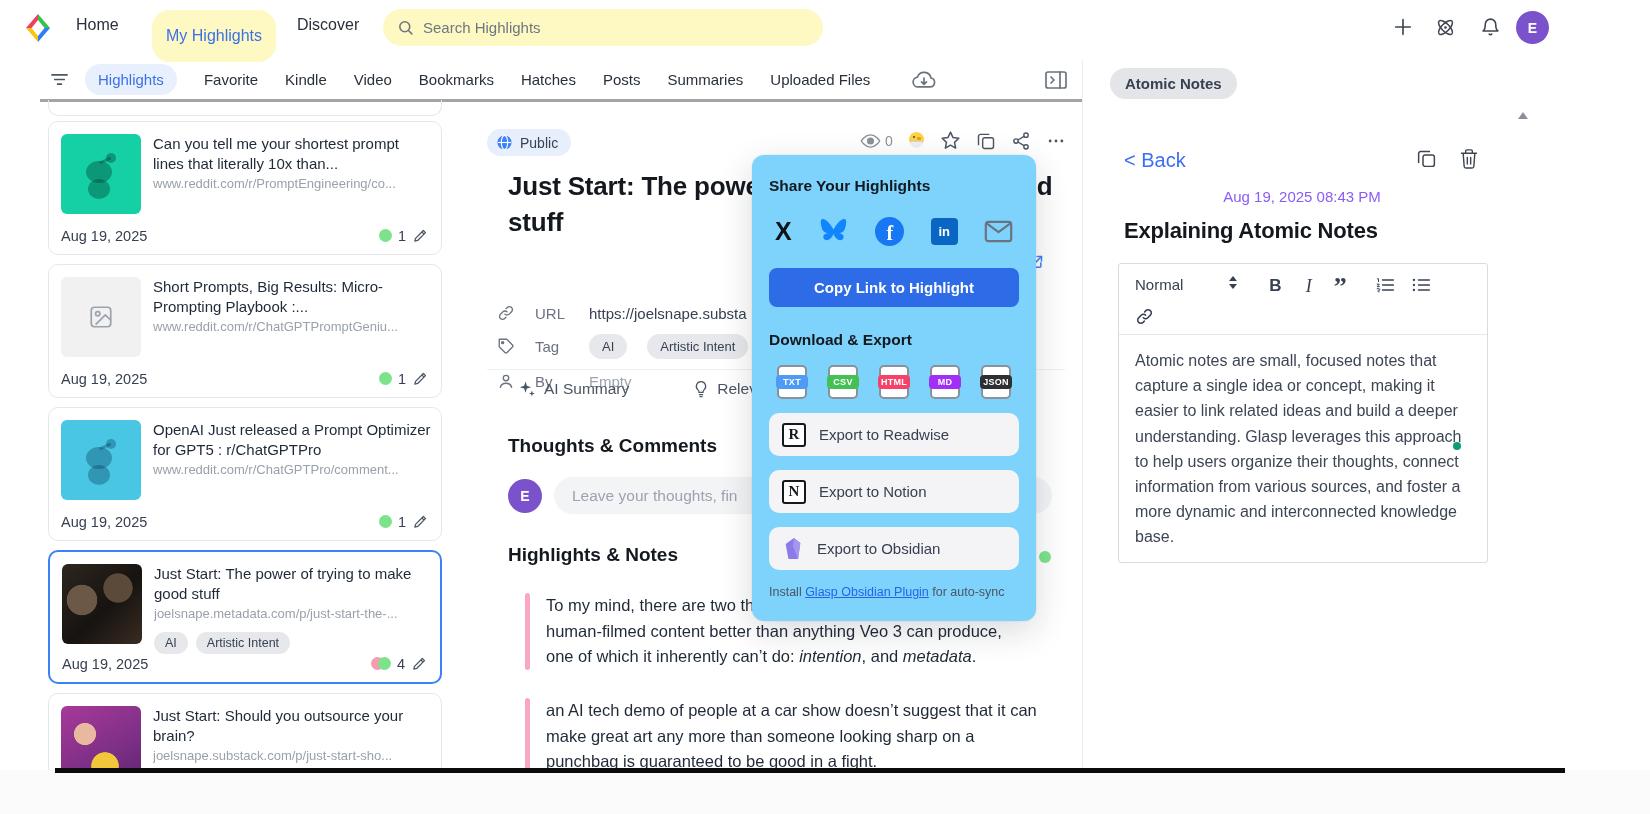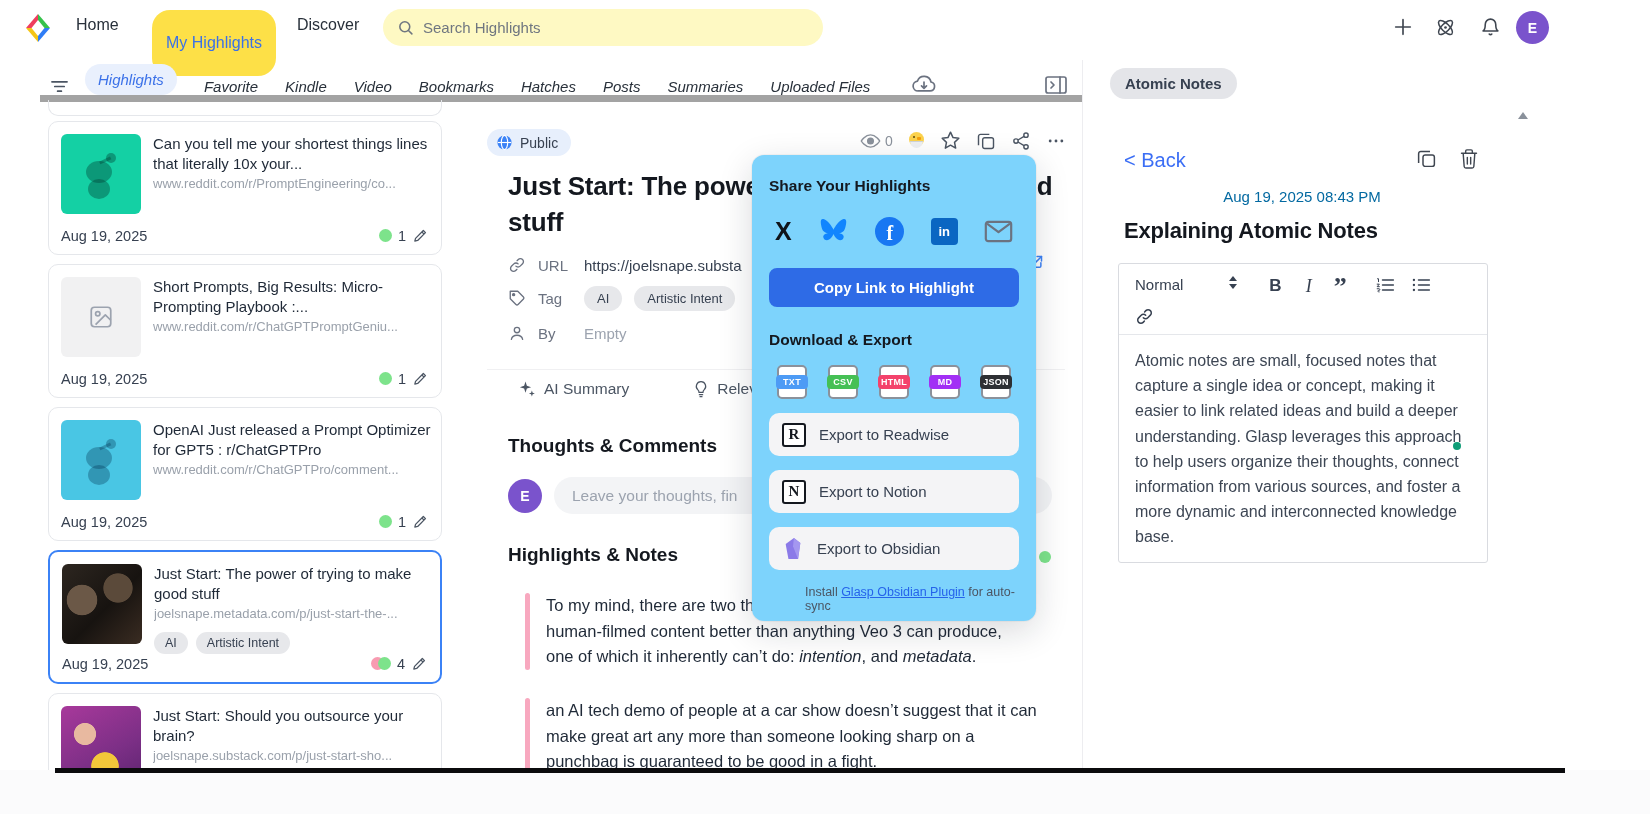--- a/index.html
+++ b/index.html
@@ -5,30 +5,30 @@
   * { margin:0; padding:0; box-sizing:border-box; }
   html,body { width:1650px; height:814px; background:#fbfbfc; font-family:"Liberation Sans",sans-serif; overflow:hidden; }
   .app { position:absolute; left:0; top:0; width:1650px; height:770px; background:#ffffff; overflow:hidden; }
   .bottom-edge { position:absolute; left:55px; top:768px; width:1510px; height:5px; background:#0b0b0d; }
 
   
   .header { position:absolute; left:0; top:0; width:1650px; height:56px; background:#fff; }
   .logo { position:absolute; left:22px; top:12px; width:32px; height:32px; }
   .nav-item { position:absolute; top:16px; font-size:16px; color:#28303a; font-weight:500; cursor:pointer; }
   .nav-home { left:76px; }
-  .nav-my { left:152px; top:10px; background:#fde047; color:#3b71e8; padding:24px 14px; border-radius:18px; }
+  .nav-my { left:152px; top:10px; background:#fef9c3; color:#3b71e8; padding:17px 14px; border-radius:18px; }
   .nav-discover { left:297px; }
   .search { position:absolute; left:383px; top:9px; width:440px; height:37px; background:#fef9c3; border-radius:19px; display:flex; align-items:center; padding:0 14px; gap:9px; color:#6b7280; }
   .search input { border:0; outline:0; background:transparent; font-size:15px; color:#374151; font-family:inherit; width:100%; }
   .search input::placeholder { color:#6f7680; }
   .hicon { position:absolute; top:16px; color:#3f4650; }
   .avatar { position:absolute; left:1516px; top:11px; width:33px; height:33px; border-radius:50%; background:#7a53cc; color:#fff; display:flex; align-items:center; justify-content:center; font-size:14px; font-weight:600; }
 
   
-  .toolbar { position:absolute; left:40px; top:60px; width:1042px; height:42px; display:flex; align-items:flex-end; border-bottom:7px solid #a3a3a3;font-style:italic; }
+  .toolbar { position:absolute; left:40px; top:60px; width:1042px; height:42px; display:flex; align-items:center; border-bottom:3px solid #a3a3a3; }
   .filter-ic { margin:0 16px 0 10px; color:#4b5563; }
   .tab { font-size:15px; color:#28303a; margin-right:27px; cursor:pointer; white-space:nowrap; }
   .tab.active { background:#e9f0fd; color:#3b71e8; padding:7px 13px; border-radius:17px; }
   .cloud-ic { margin-left:14px; color:#6b7280; }
   .panel-ic { margin-left:auto; margin-right:14px; color:#6b7280; }
   .an-pill { position:absolute; left:1110px; top:68px; background:#e4e5e9; color:#374151; font-size:15px; font-weight:600; padding:7px 15px; border-radius:17px; }
 
   
   .cards { position:absolute; left:48px; top:100px; width:394px; height:670px; overflow:hidden; }
   .card { position:absolute; left:0; width:394px; height:134px; border:1px solid #e5e7eb; border-radius:10px; background:#fff; padding:12px; cursor:pointer; }
@@ -54,21 +54,21 @@
   .divider-v { position:absolute; left:1082px; top:60px; width:1px; height:708px; background:#ededf0; }
   .pub-pill { position:absolute; left:487px; top:129px; height:27px; background:#e7effc; border-radius:14px; display:flex; align-items:center; gap:7px; padding:0 13px 0 9px; font-size:14px; color:#374151; }
   .art-actions { position:absolute; left:860px; top:130px; width:206px; display:flex; align-items:center; gap:15px; color:#4b5563; }
   .eye-wrap { display:flex; align-items:center; gap:4px; font-size:14px; color:#8a919b; }
   .chick { position:relative; width:17px; height:17px; }
   .chick .b { position:absolute; left:1px; top:0; width:15px; height:15px; border-radius:50%; background:#fcd24c; }
   .chick .s { position:absolute; left:2px; top:9px; width:13px; height:7px; border-radius:0 0 7px 7px; background:#eef0f3; border-top:1px solid #cfd4da; }
   .chick .e { position:absolute; left:5px; top:4px; width:2px; height:2px; border-radius:50%; background:#5b4a12; }
   .chick .k { position:absolute; left:9px; top:5px; width:4px; height:3px; background:#f59e0b; border-radius:1px; }
   .art-title { position:absolute; left:508px; top:168px; width:556px; font-size:26px; line-height:36px; font-weight:800; color:#14181f; letter-spacing:-.2px; }
-  .meta-row { position:absolute; left:508px; display:flex; align-items:center; gap:12px; height:26px; }
+  .meta-row { position:absolute; left:497px; display:flex; align-items:center; gap:20px; height:26px;margin-top:48px; }
   .meta-ic { color:#6b7280; }
   .meta-lab { font-size:15px; color:#6b7280; width:34px; }
   .meta-val { font-size:15px; color:#374151; }
   .meta-val.dim { color:#9ca3af; }
   .tag-pill { background:#e7e8eb; color:#374151; font-size:13px; padding:5px 13px; border-radius:13px; }
   .ext-ic { position:absolute; left:1029px; top:254px; color:#3b82f6; z-index:5; }
   .divider-h2 { position:absolute; left:487px; top:369px; width:578px; height:1px; background:#f0f0f2; }
   .ai-row { position:absolute; left:518px; top:380px; display:flex; align-items:center; gap:64px; color:#4b5563; font-size:15.5px; }
   .ai-row .grp { display:flex; gap:8px; cursor:pointer; }
   .sec-h { position:absolute; left:508px; font-size:19px; font-weight:700; color:#14181f; }
@@ -90,27 +90,27 @@
   .pp-btn { margin-top:22px; width:250px; height:39px; background:#2e6be6; border-radius:8px; color:#fff; font-size:15px; font-weight:600; display:flex; align-items:center; justify-content:center; cursor:pointer; }
   .pp-sub { margin-top:24px; font-size:15.5px; font-weight:600; color:#14181f; }
   .pp-files { margin-top:16px; display:flex; justify-content:space-between; padding:0 2px; }
   .file-ic { position:relative; width:42px; height:34px; display:flex; align-items:center; justify-content:center; }
   .file-ic .sheet { position:absolute; left:6px; top:0; width:30px; height:34px; border:2.5px solid #8b919b; border-radius:5px; background:#fff; }
   .file-ic .band { position:relative; z-index:2; min-width:32px; padding:2px 3px; border-radius:4px; color:#fff; font-size:9px; font-weight:700; text-align:center; letter-spacing:.3px; }
   .b-txt{background:#4d9bf5;} .b-csv{background:#45c055;} .b-html{background:#f4426b;} .b-md{background:#a22ff5;} .b-json{background:#2d2f33;}
   .exp-btn { margin-top:14px; width:250px; height:43px; background:#f4f4f6; border-radius:10px; display:flex; align-items:center; gap:13px; padding:0 13px; cursor:pointer; }
   .exp-btn span.lab { font-size:15px; color:#374151; }
   .exp-sq { width:24px; height:24px; border:2px solid #14181f; border-radius:3px; background:#fff; display:flex; align-items:center; justify-content:center; font-family:"Liberation Serif",serif; font-weight:700; font-size:15px; color:#14181f; }
-  .pp-foot { margin-top:15px; font-size:12.5px; color:#4b5563;margin-left:36px; }
+  .pp-foot { margin-top:15px; font-size:12.5px; color:#4b5563; }
   .pp-foot a { color:#2563eb; text-decoration:underline; }
 
   
   .rp-back { position:absolute; left:1124px; top:149px; font-size:20px; color:#3b6ef5; cursor:pointer; }
   .rp-icons { position:absolute; left:1416px; top:148px; display:flex; gap:22px; color:#3f4650; }
-  .rp-date { position:absolute; left:1100px; top:188px; width:404px; text-align:center; font-size:15px; color:#0369a1; }
+  .rp-date { position:absolute; left:1100px; top:188px; width:404px; text-align:center; font-size:15px; color:#8b5cf6; }
   .rp-title { position:absolute; left:1124px; top:218px; font-size:22px; font-weight:800; color:#14181f; letter-spacing:-.2px; }
   .editor { position:absolute; left:1118px; top:263px; width:370px; height:300px; border:1px solid #d9dbe0; border-radius:3px; background:#fff; }
   .ed-tb { padding:12px 16px 8px; border-bottom:1px solid #e5e7eb; }
   .ed-r1 { display:flex; gap:0; color:#374151; }
   .ed-fmt { font-size:15px; color:#374151; }
   .stepper { margin-left:46px; display:flex; flex-direction:column; gap:3px; }
   .stepper i { width:0; height:0; border-left:4px solid transparent; border-right:4px solid transparent; }
   .stepper .up { border-bottom:5px solid #374151; }
   .stepper .dn { border-top:5px solid #374151; }
   .ed-b { margin-left:32px; font-weight:800; font-size:17px; }
@@ -210,21 +210,21 @@
 
     <div class="card" style="top:21px">
       <div class="thumb t-teal">
         <svg width="56" height="56" viewBox="0 0 56 56" fill="rgba(0,60,50,.38)">
             <circle cx="38" cy="12" r="5"></circle>
             <rect x="26" y="13" width="12" height="3" transform="rotate(-25 32 14)"></rect>
             <ellipse cx="26" cy="26" rx="13" ry="11"></ellipse>
             <ellipse cx="26" cy="43" rx="11" ry="10"></ellipse>
           </svg>
       </div>
-      <div class="c-title">Can you tell me your shortest things lines that literally 10x your...</div>
+      <div class="c-title">Can you tell me your shortest prompt lines that literally 10x than...</div>
       <div class="c-url">www.reddit.com/r/PromptEngineering/co...</div>
       <div class="c-foot">
         <span class="c-date">Aug 19, 2025</span>
         <span class="c-right">
           <span class="dot green"></span>
           <span>1</span>
           <span class="pen-ic">
             <svg width="17" height="17" viewBox="0 0 24 24" fill="none" stroke="currentColor" stroke-width="1.8" stroke-linejoin="round">
                 <path d="M4 20l1-4L16 5l3 3L8 19l-4 1z"></path>
                 <path d="M14 7l3 3"></path>

